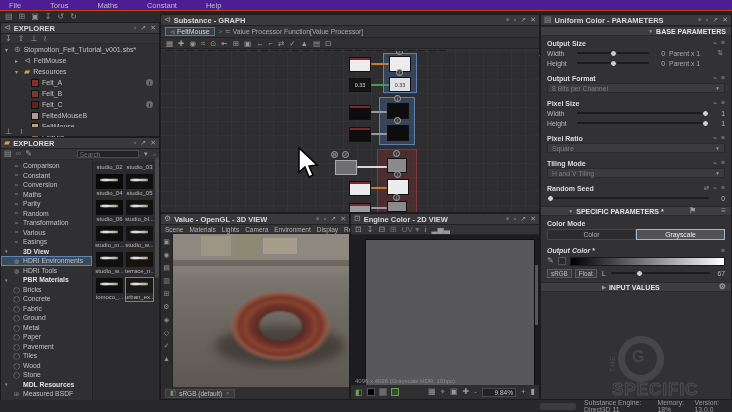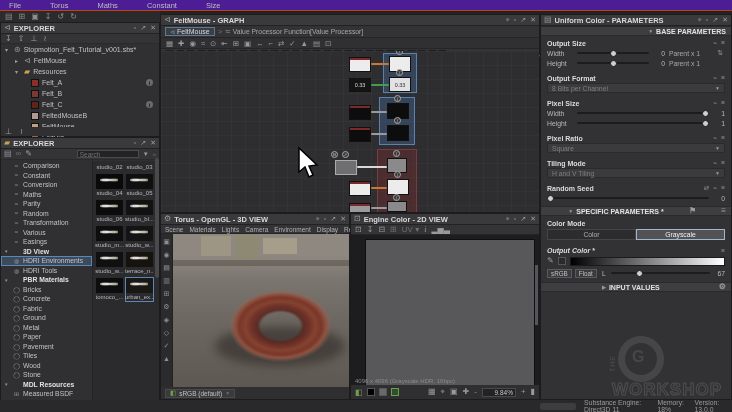--- a/index.html
+++ b/index.html
@@ -125,21 +125,21 @@
 <body>
 
 <div class="app">
 
   <div class="menubar">
 
   <span class="menu-item">File</span>
       <span class="menu-item">Torus</span>
       <span class="menu-item">Maths</span>
       <span class="menu-item">Constant</span>
-      <span class="menu-item">Size</span>
+      <span class="menu-item">Help</span>
     </div>
   <div class="quickbar">
 
   <span class="icon">▤</span>
       <span class="icon">⊞</span>
       <span class="icon">▣</span>
       <span class="icon">↧</span>
       <span class="icon">↺</span>
       <span class="icon">↻</span>
     </div>
@@ -468,21 +468,21 @@
           </div>
         </div>
     </div>
     <div class="vscroll"></div>
     <div class="hscroll"></div>
   </div>
 
   <div class="panel graph">
     <div class="phead">
       <span class="icon">⊲</span>
-      <span class="ptitle">FeltMouse - GRAPH</span>
+      <span class="ptitle">Substance - GRAPH</span>
       <span class="winbtns">
           <span>⌖</span>
           <span>▫</span>
           <span>↗</span>
           <span>✕</span>
         </span>
     </div>
     <div class="gcrumb">
       <span class="tabchip">
         <span class="icon" style="font-size:6px;">⊲</span>
@@ -609,21 +609,21 @@
 
       <svg class="cursor" style="left:135px;top:95px;" width="24" height="32">
         <polygon points="3,2 3,26 9,21 13,31 17,29 13,20 21,19" fill="#ffffff" stroke="#000000" stroke-width="1.5"></polygon>
       </svg>
     </div>
   </div>
 
   <div class="panel view3d">
     <div class="phead">
       <span class="icon">⚙</span>
-      <span class="ptitle">Torus - OpenGL - 3D VIEW</span>
+      <span class="ptitle">Value - OpenGL - 3D VIEW</span>
       <span class="winbtns">
           <span>⌖</span>
           <span>▫</span>
           <span>↗</span>
           <span>✕</span>
         </span>
     </div>
     <div class="vmenu">
 
     <span>Scene</span>
@@ -889,16 +889,16 @@
     <span class="progbox"></span>
     <span>Substance Engine: Direct3D 11</span>
     <span>Memory: 18%</span>
     <span class="ver">Version: 13.0.0</span>
   </div>
 
   <div class="watermark">
     <div class="wm-circle"></div>
     <div class="wm-g">G</div>
     <div class="wm-the">THE</div>
-    <div class="wm-text">WORKSHOP</div>
+    <div class="wm-text">SPECIFIC</div>
   </div>
 
 </div>
 
 </body></html>

